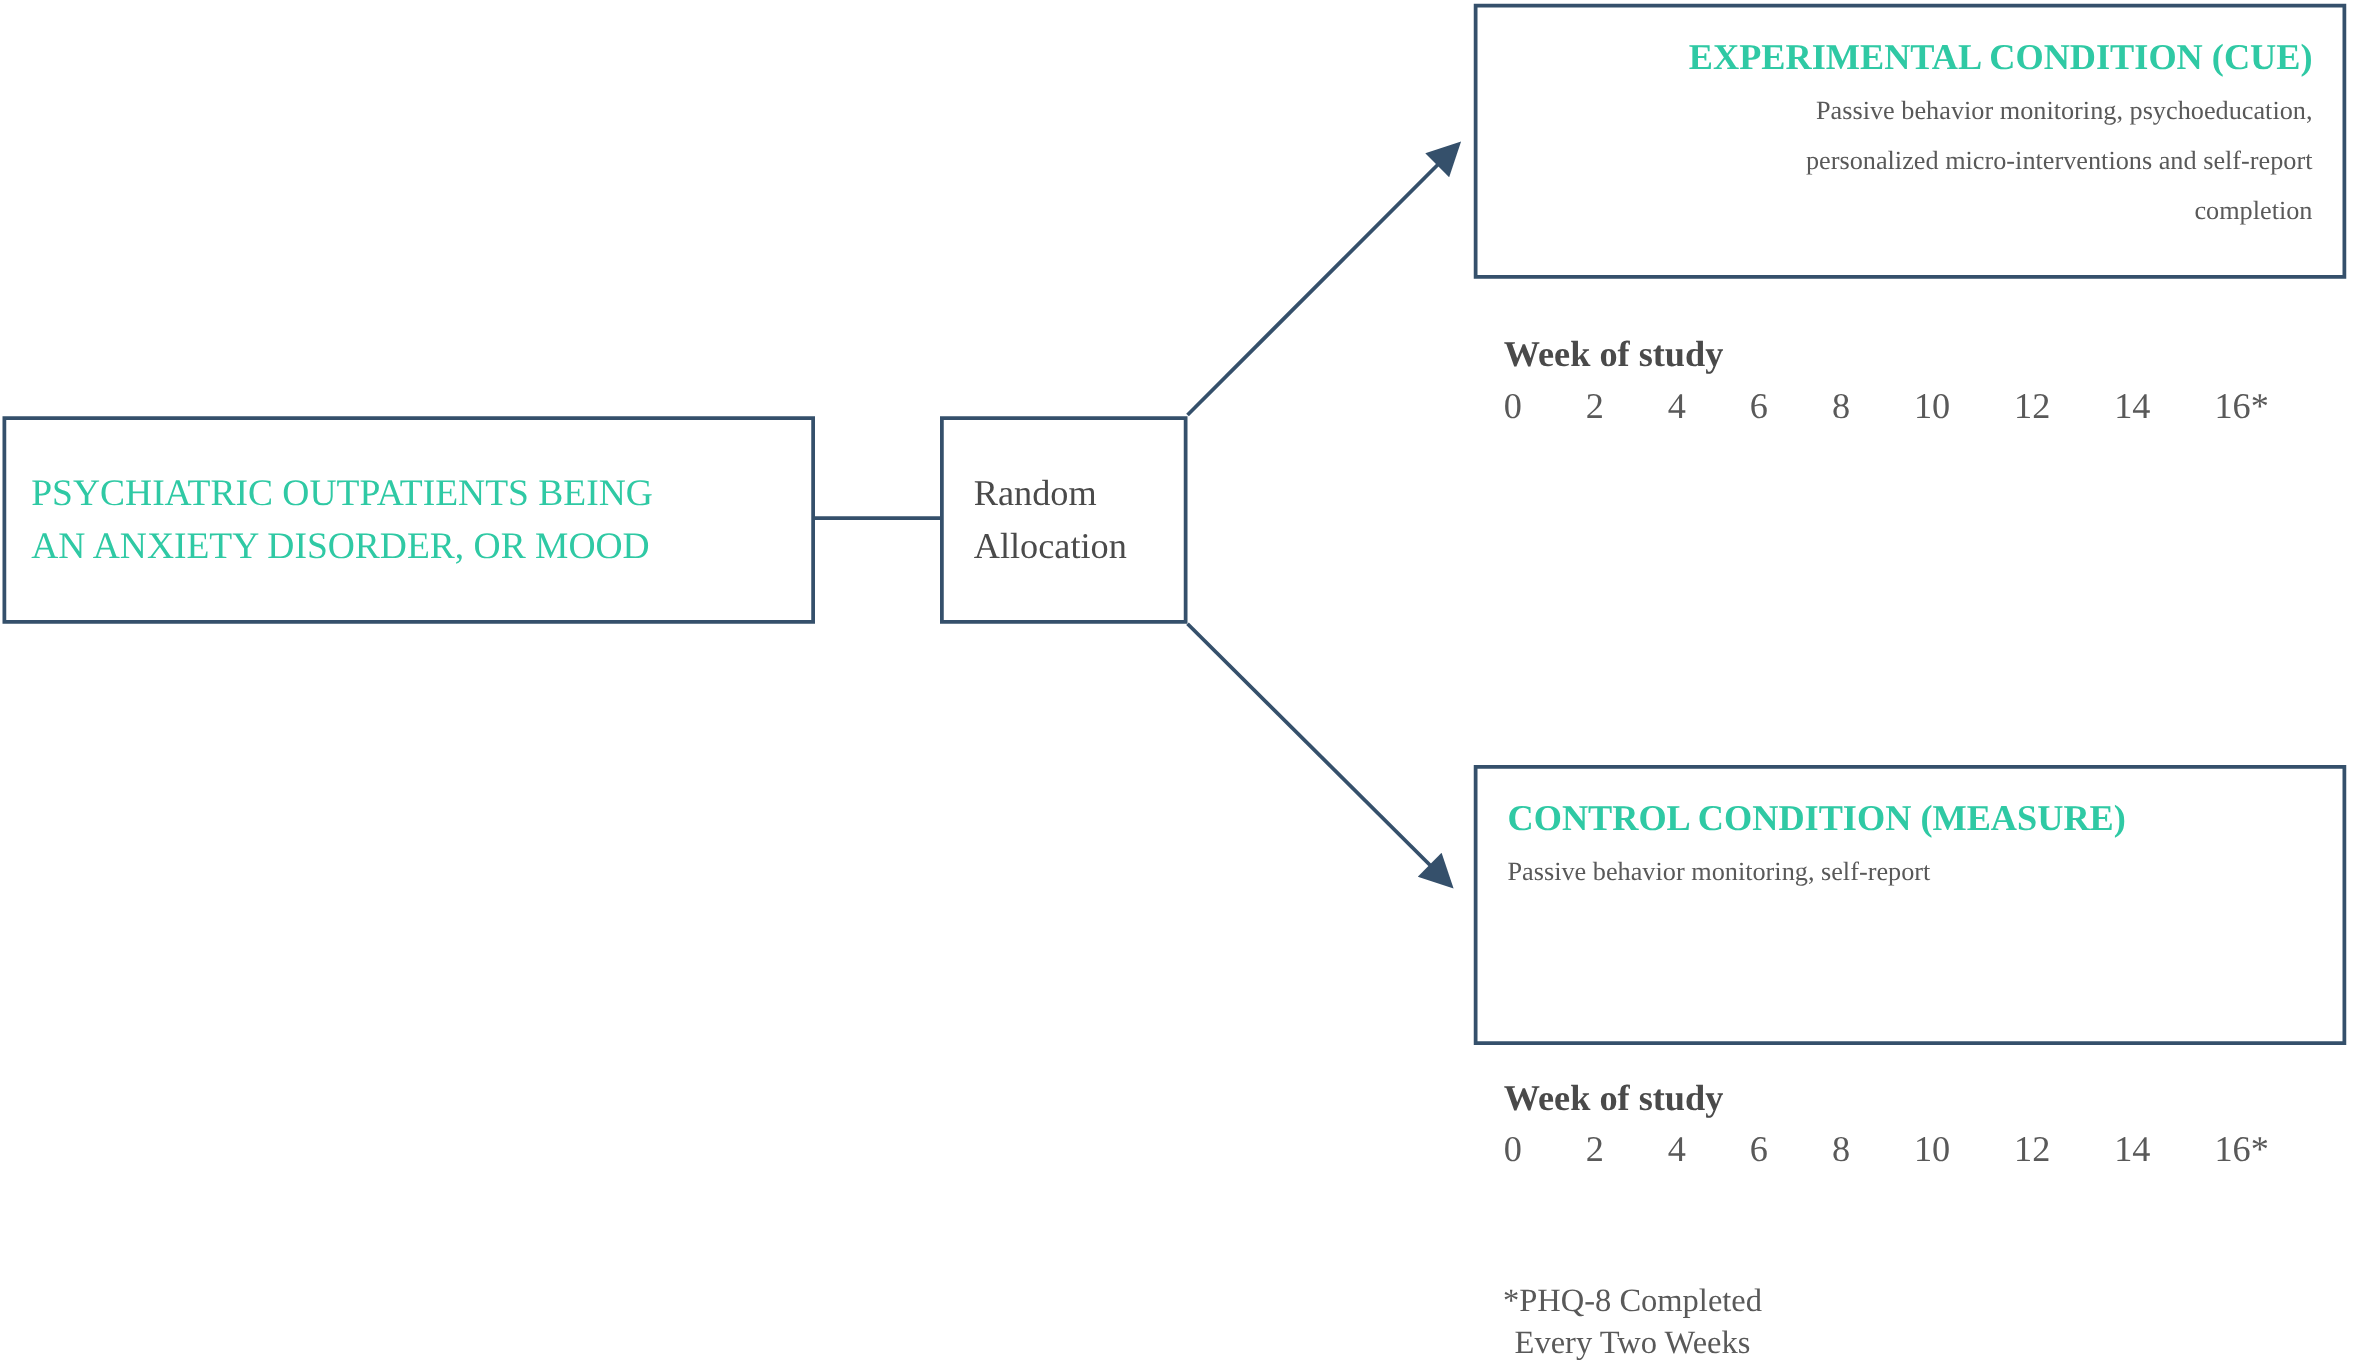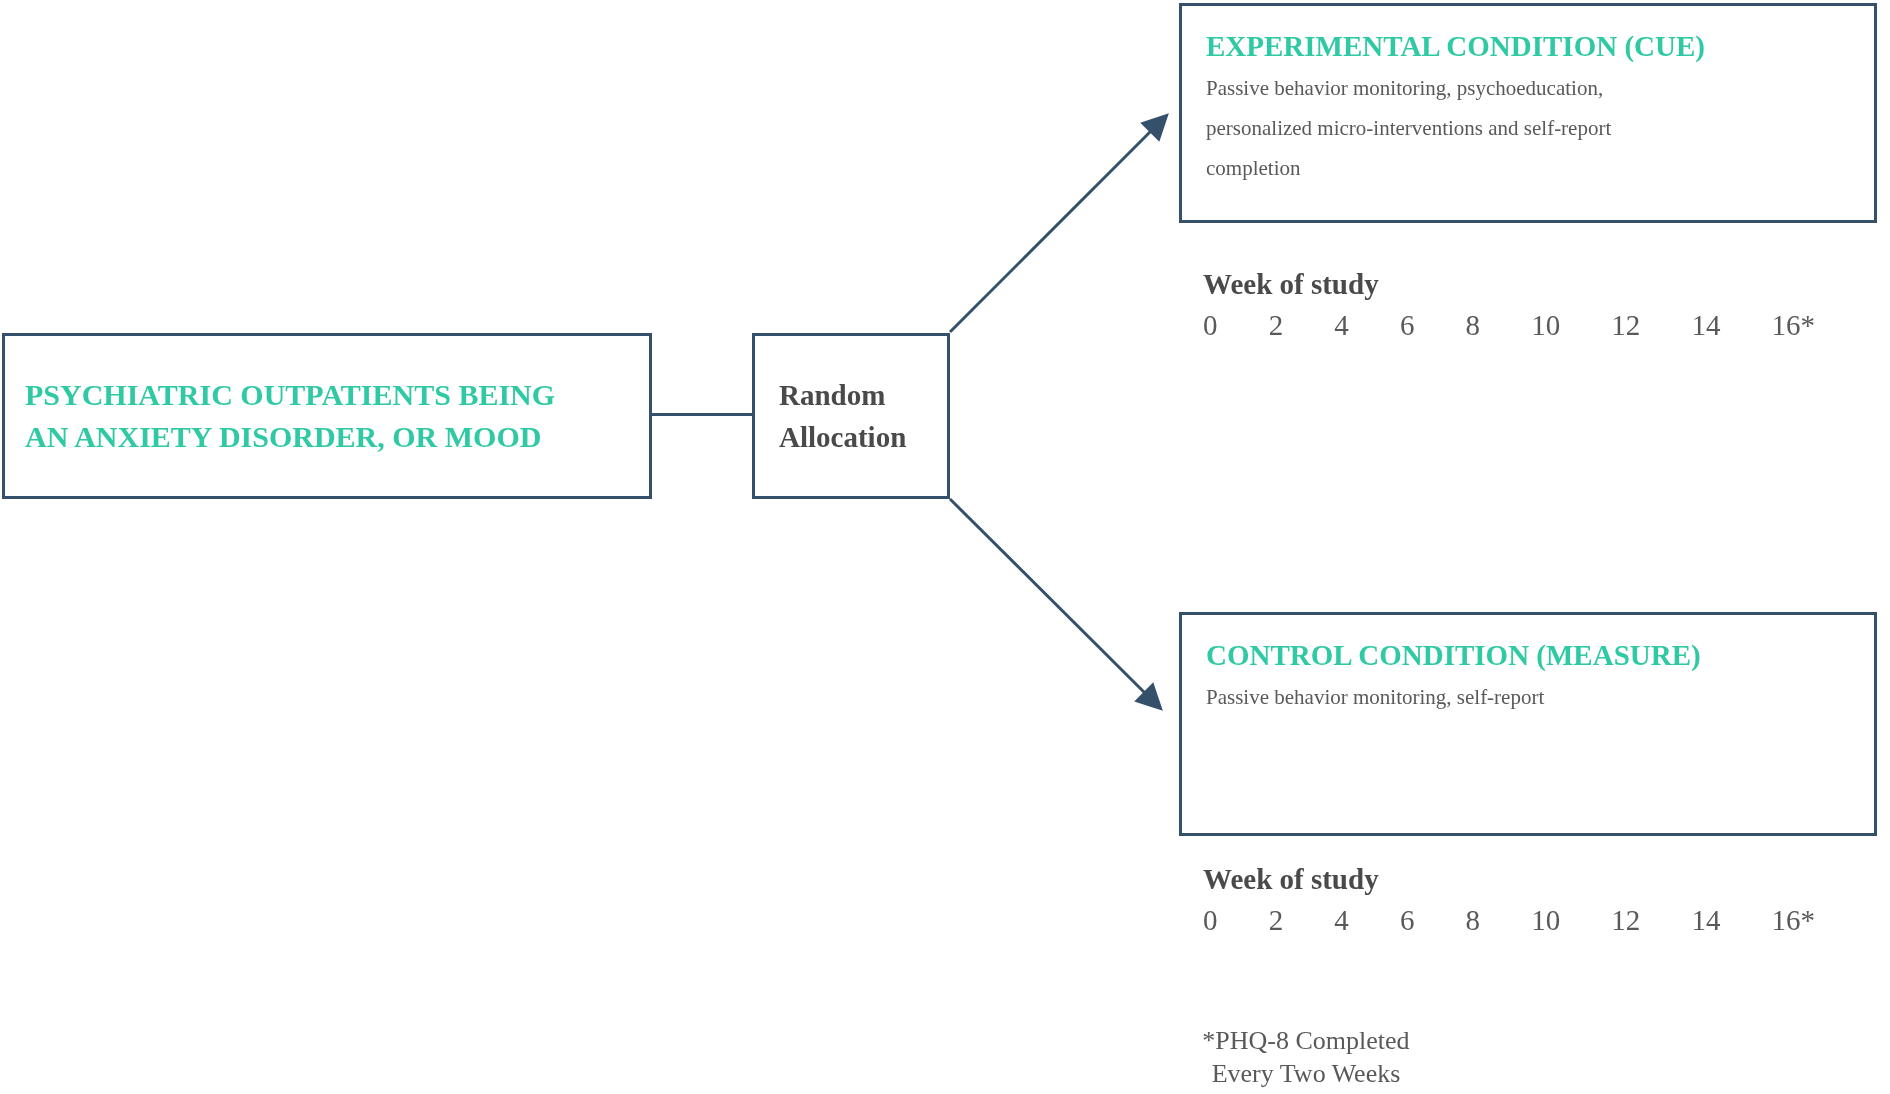--- a/index.html
+++ b/index.html
@@ -24,51 +24,51 @@
     background:#ffffff;
   }
   
   .population{
     left:2px; top:333px; width:650px; height:166px;
     display:flex; flex-direction:column; justify-content:center;
     padding-left:20px;
   }
   .population .pop-line{
     color:var(--c-accent);
-    font-weight:bold;
+    font-weight:normal;
     font-size:30px;
     line-height:42px;
     letter-spacing:0px;
     white-space:nowrap;
   }
   
   .connector{
     position:absolute;
     left:650px; top:413px; width:104px; height:3px;
     background:var(--c-border);
   }
   
   .allocation{
     left:752px; top:333px; width:198px; height:166px;
     display:flex; flex-direction:column; justify-content:center;
     padding-left:24px;
   }
   .allocation .alloc-line{
     color:var(--c-dark);
-    font-weight:bold;
+    font-weight:normal;
     font-size:29px;
     line-height:42px;
     white-space:nowrap;
   }
   
   .condition{
     left:1179px; width:698px;
     padding:20px 24px 0 24px;
   }
-  .condition.exp{ top:3px; height:220px; }
+  .condition.exp{ top:3px; height:220px;text-align:right; }
   .condition.ctrl{ top:612px; height:224px; }
   .cond-title{
     color:var(--c-accent);
     font-weight:bold;
     font-size:29px;
     line-height:40px;
     white-space:nowrap;
   }
   .cond-desc{ margin-top:2px; }
   .cond-desc .desc-line{

